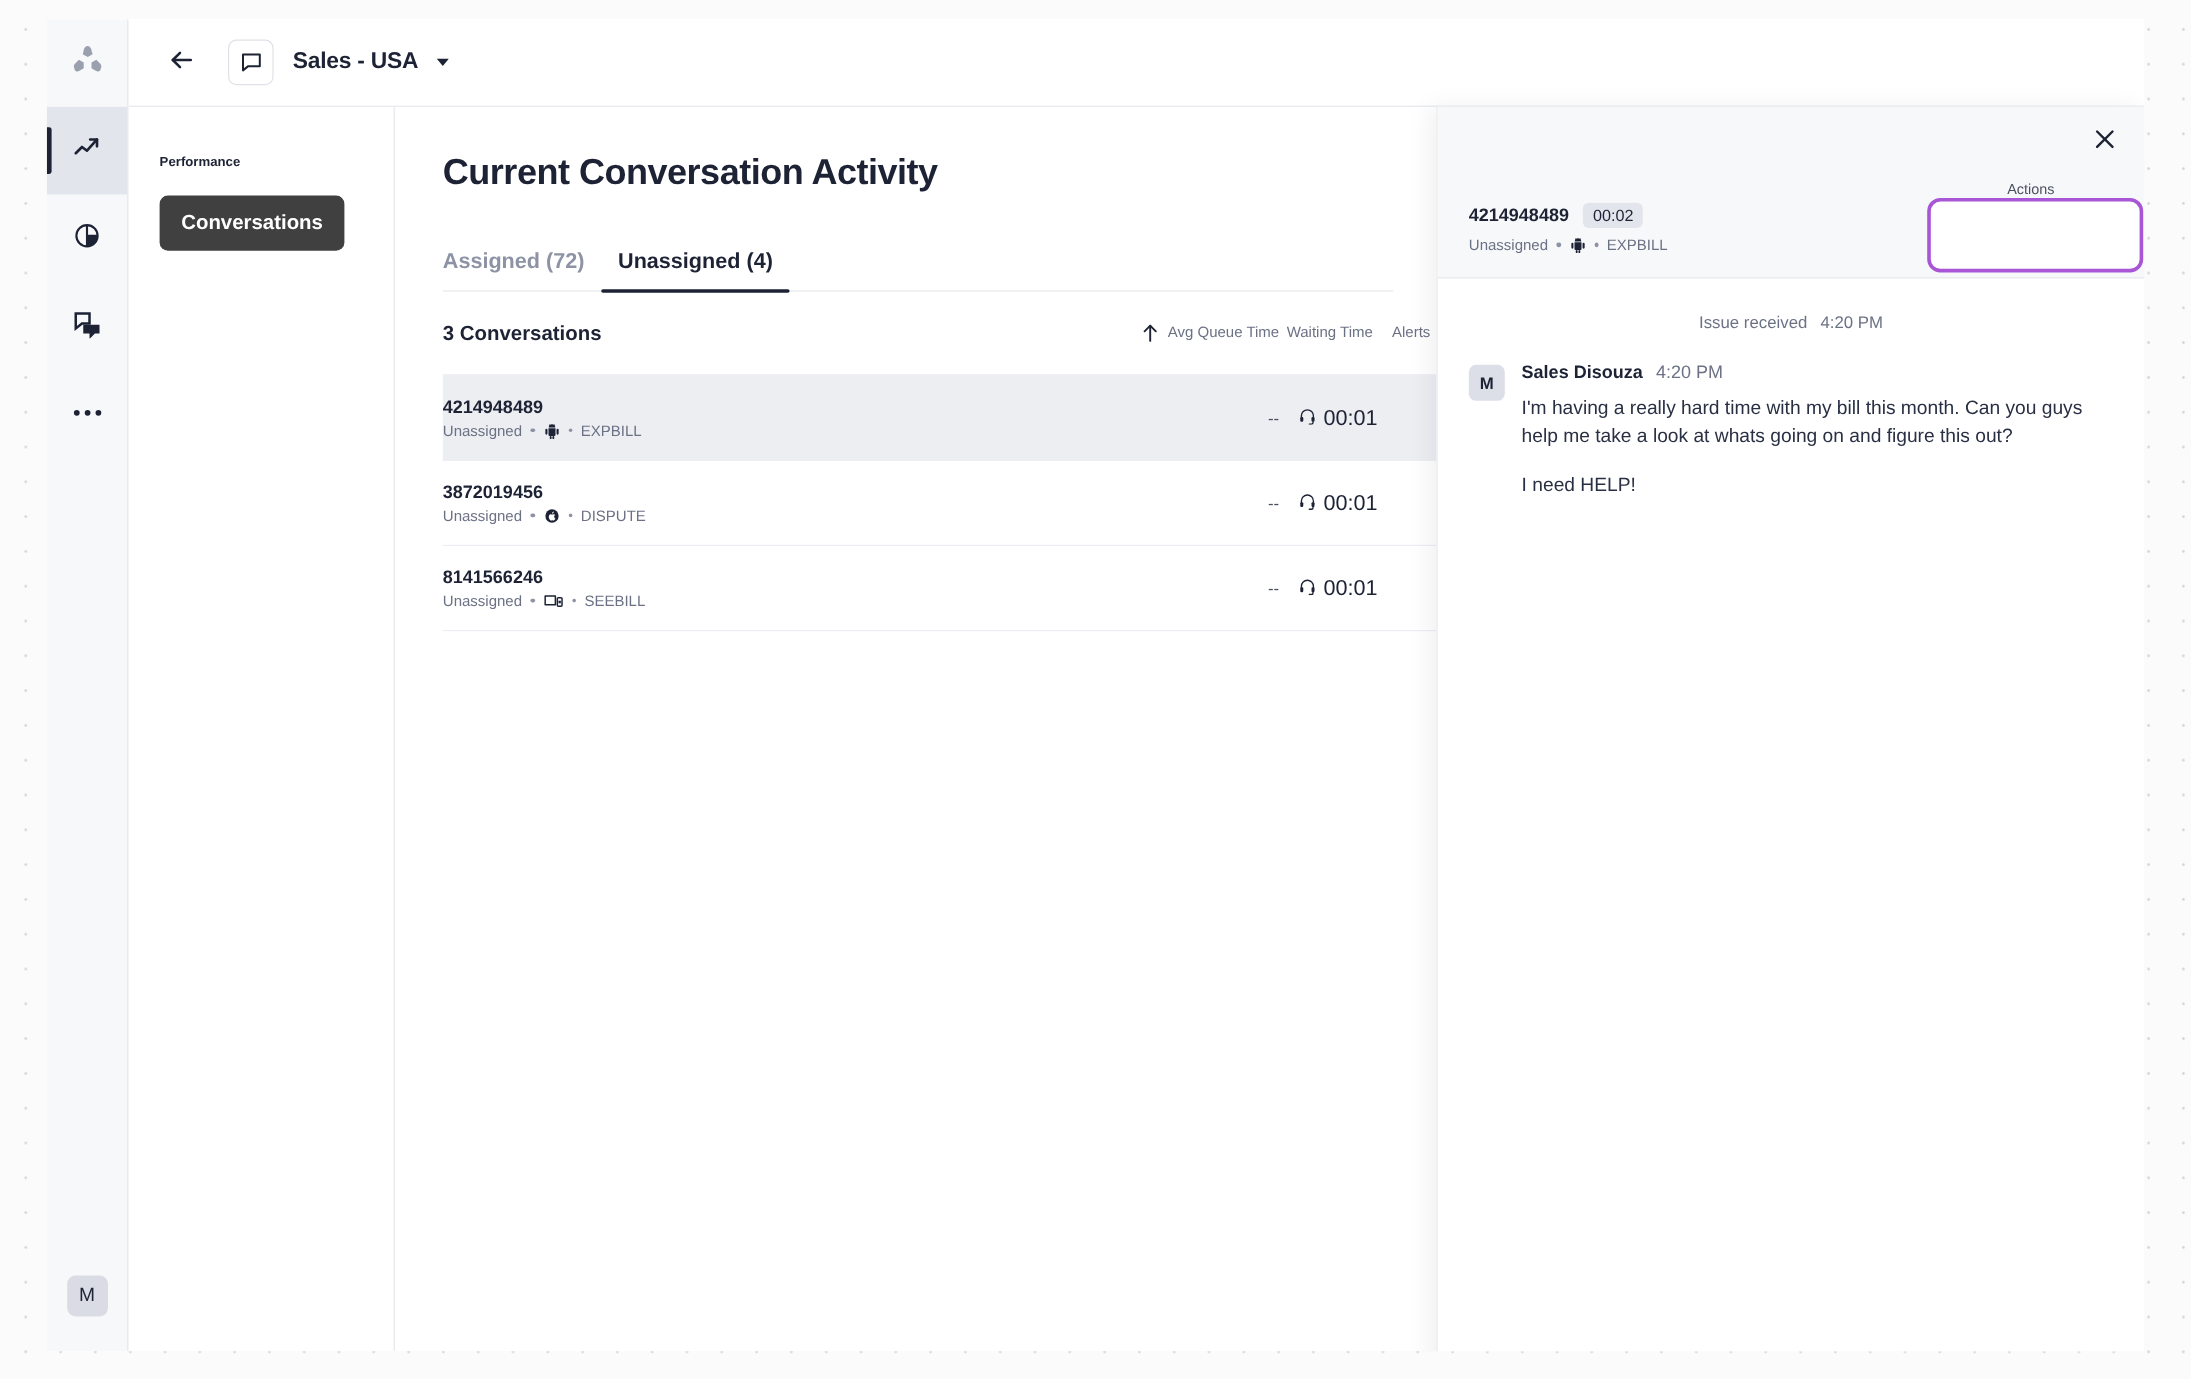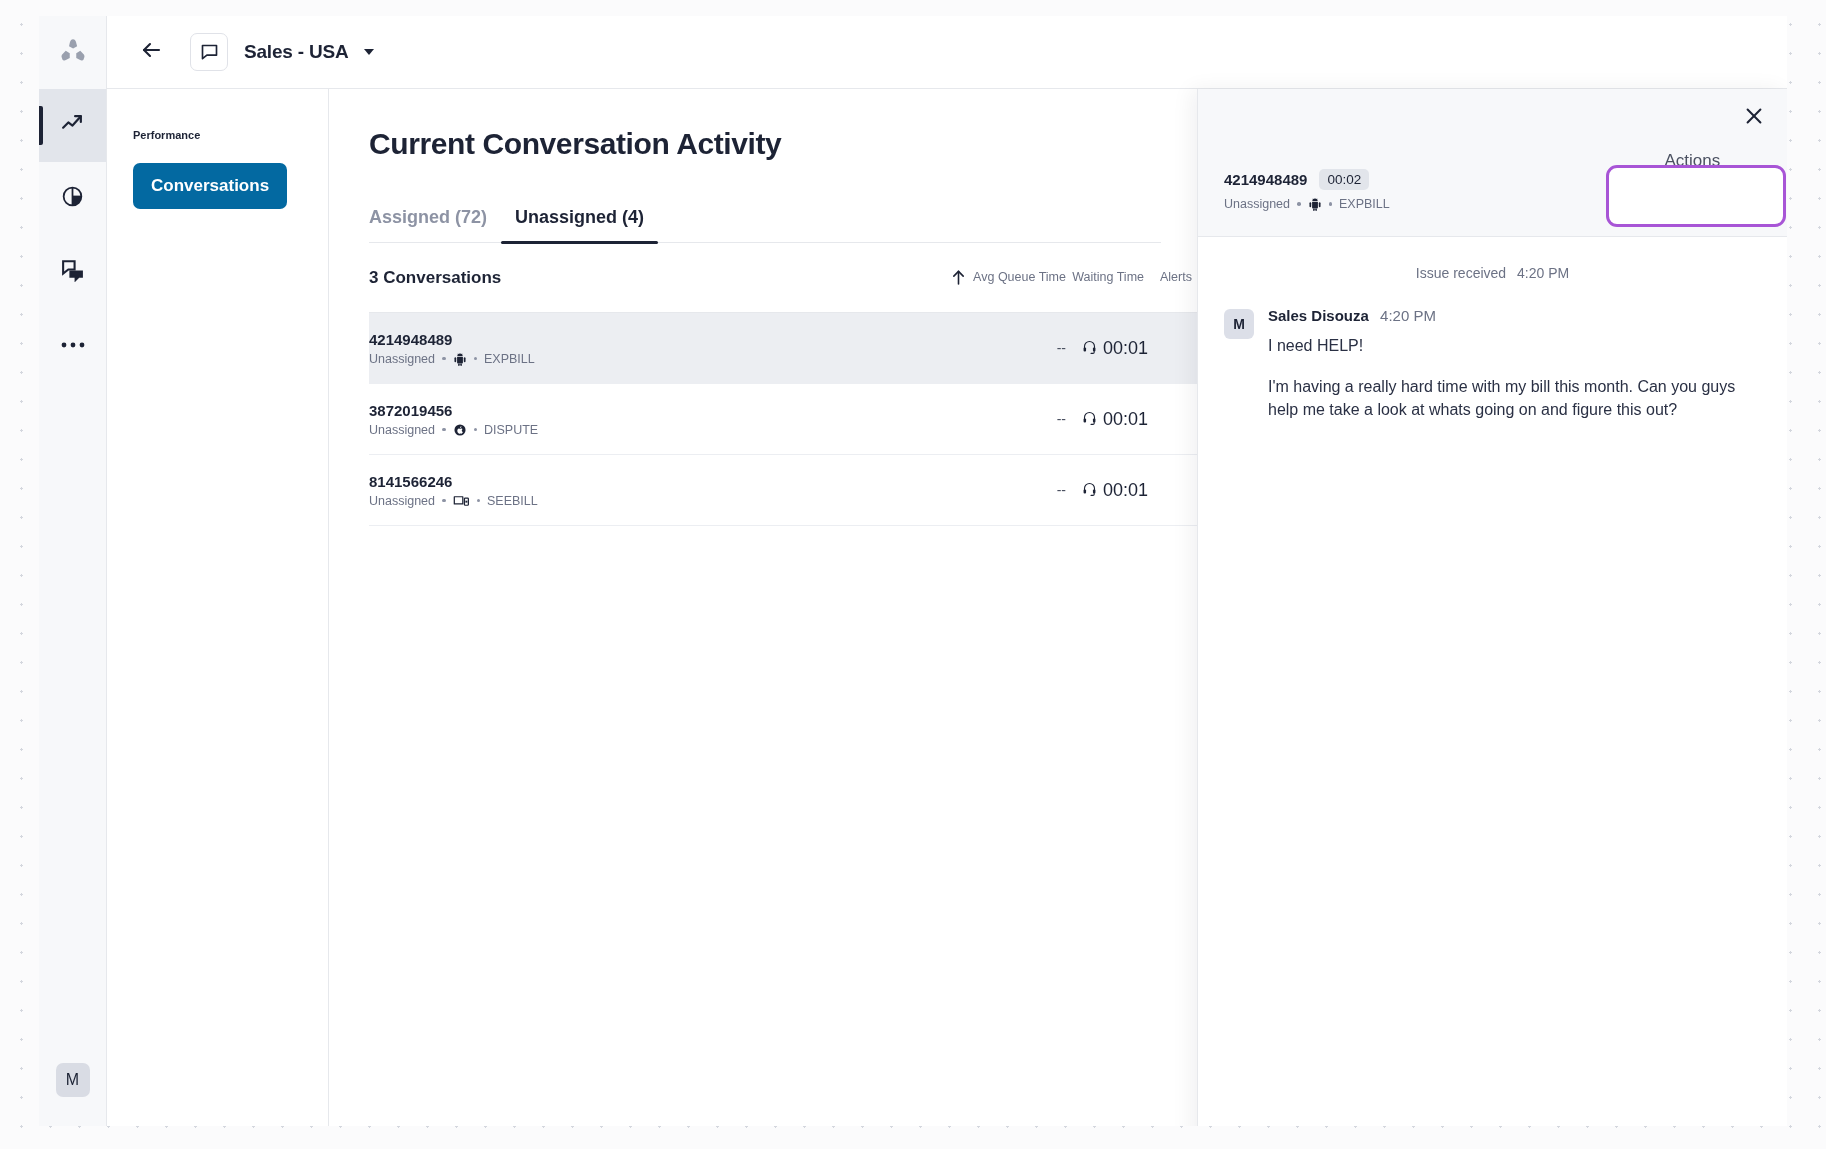--- a/index.html
+++ b/index.html
@@ -88,21 +88,21 @@
   .navcol {
     width: 222px; flex: 0 0 222px;
     border-right: 1px solid #e6e8ec;
     padding: 40px 0 0 0;
   }
   .nav-link {
     font-size: 11px; font-weight: 700; color: #1d2335;
     padding: 0 26px; margin-bottom: 22px; cursor: pointer;
   }
   .nav-pill {
-    margin: 0 26px; background: #0369a1; color: #ffffff;
+    margin: 0 26px; background: #404040; color: #ffffff;
     border-radius: 7px; padding: 13px 18px;
     font-size: 17px; font-weight: 700; cursor: pointer;
     display: inline-block;
   }
 
   
   .main { flex: 1 1 auto; min-width: 0; padding: 0; position: relative; }
   .main-inner { padding: 38px 48px 0 40px; max-width: 880px; }
   .page-title {
     font-size: 30px; font-weight: 700; color: #1d2335; letter-spacing: -0.4px;
@@ -175,21 +175,21 @@
   .head-left { padding-top: 22px; }
   .head-idrow { display: flex; align-items: center; gap: 12px; margin-bottom: 7px; }
   .head-id { font-size: 15px; font-weight: 700; color: #1d2335; }
   .head-timer {
     background: #e2e5eb; color: #1d2335; border-radius: 5px;
     font-size: 13.5px; padding: 3px 8px;
   }
   .head-meta { font-size: 12.5px; color: #6c7285; display: flex; align-items: center; gap: 7px; }
 
   .actions-wrap { position: relative; padding-top: 4px; margin-right: 4px; }
-  .actions-label { font-size: 17px; color: #4b5161; margin-bottom: 6px; text-align: center; }
+  .actions-label { font-size: 12px; color: #4b5161; margin-bottom: 6px; text-align: center; }
   .takeover-btn {
     border: 1px solid #d7dae2; background: #ffffff; border-radius: 7px;
     font-size: 15px; color: #1d2335; padding: 10px 17px; cursor: pointer;
     font-family: "Liberation Sans", sans-serif;
   }
   .focus-ring {
     position: absolute; left: -22px; top: 18px;
     width: 180px; height: 62px;
     border: 3px solid #a855d6; border-radius: 11px;
     background: #ffffff; pointer-events: none;
@@ -481,22 +481,22 @@
               <span class="sys-time">4:20 PM</span>
             </div>
 
             <div class="msg">
               <div class="msg-avatar">M</div>
               <div class="msg-body">
                 <div class="msg-head">
                   <span class="msg-author">Sales Disouza</span>
                   <span class="msg-time">4:20 PM</span>
                 </div>
+                <div class="msg-line">I'm having a really hard time with my bill this month. Can you guys help me take a look at whats going on and figure this out?</div>
                 <div class="msg-line">I need HELP!</div>
-                <div class="msg-line">I'm having a really hard time with my bill this month. Can you guys help me take a look at whats going on and figure this out?</div>
               </div>
             </div>
           </div>
 
         </div>
       </div>
     </div>
   </div>
 </div>
 

